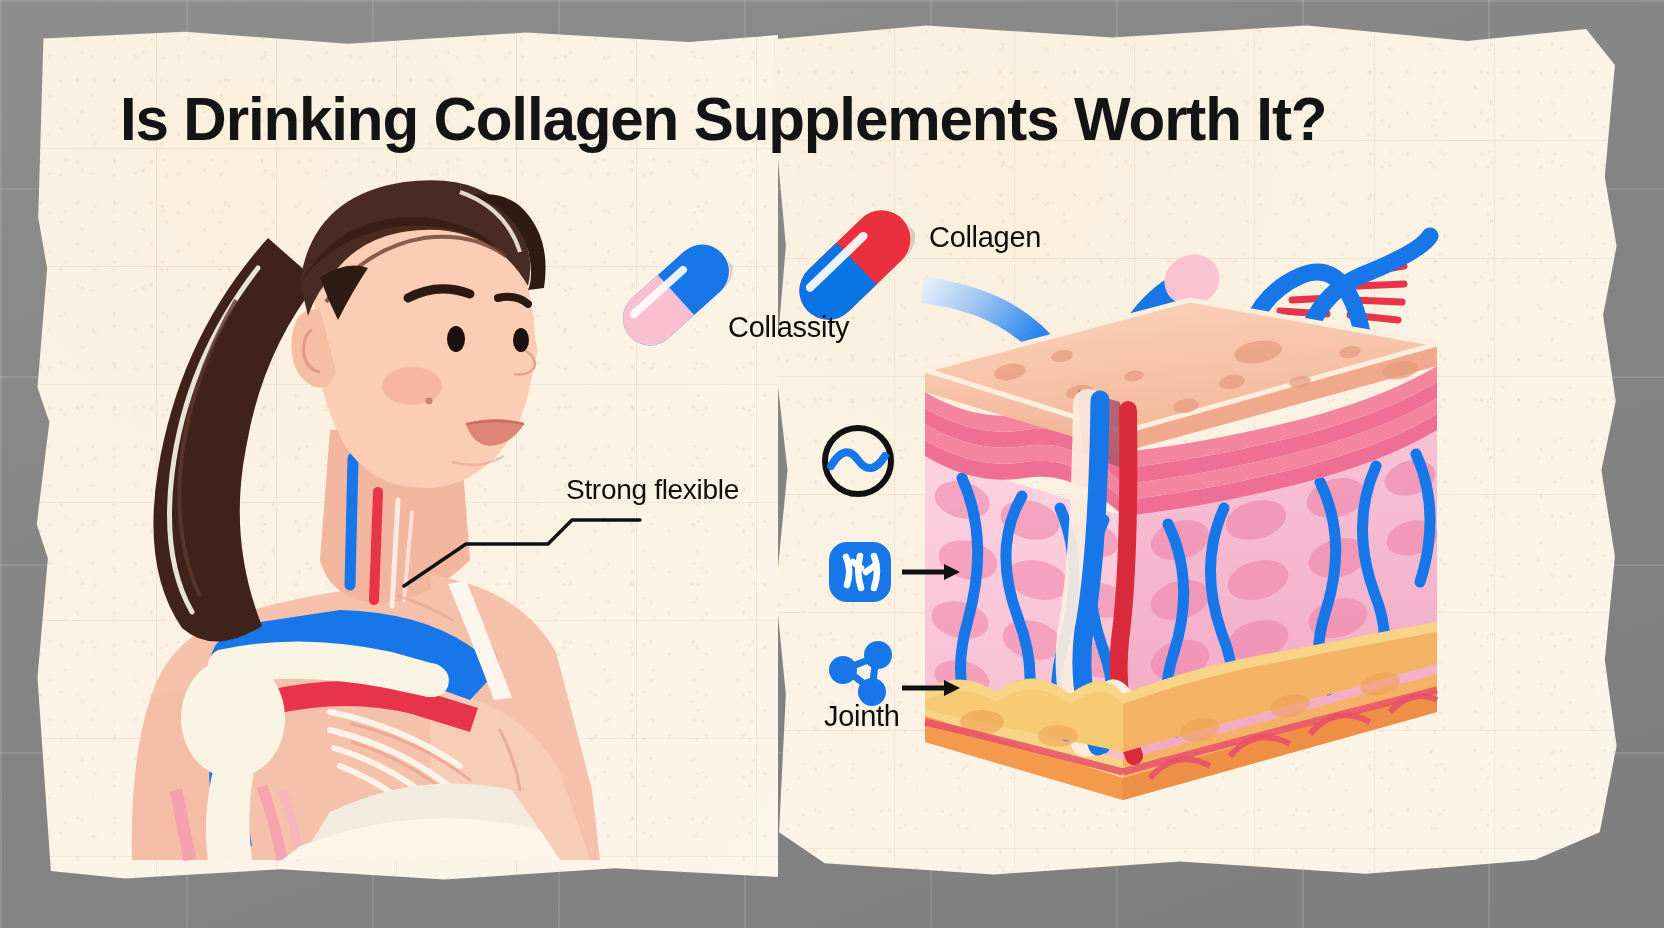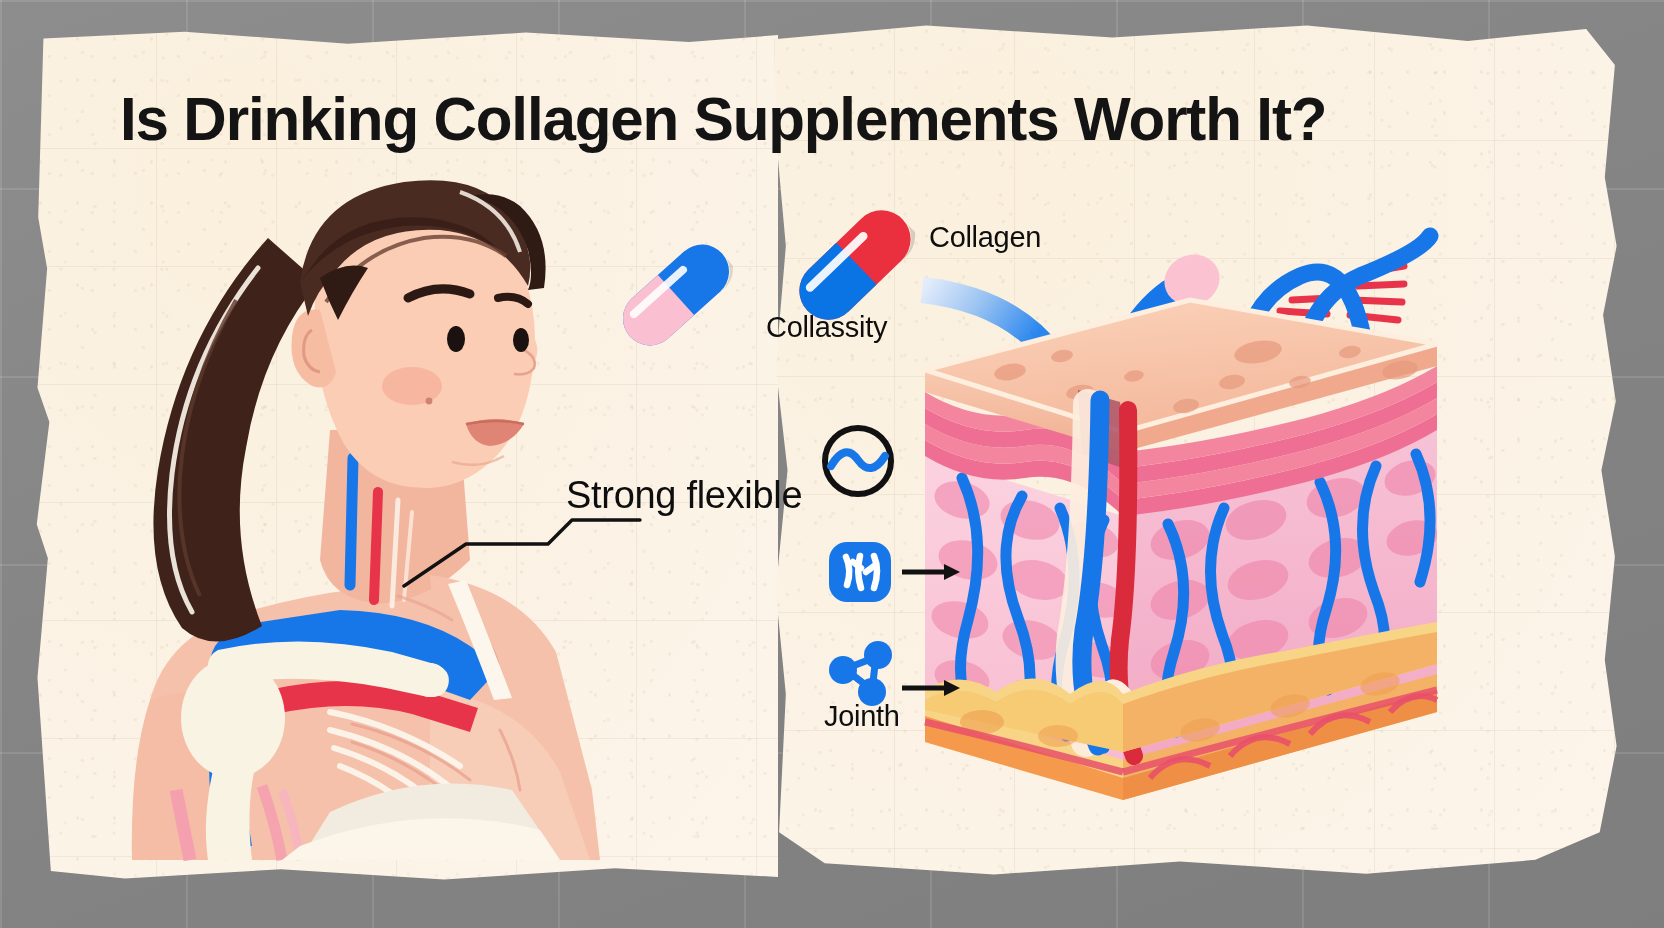--- a/index.html
+++ b/index.html
@@ -65,23 +65,23 @@
     color:#141414; white-space:nowrap;
     font-family:"Liberation Sans Narrow","Liberation Sans", sans-serif;
     transform:scaleX(.97); transform-origin:left center;
   }
 
   
   .lbl{
     position:absolute; font-weight:400; color:#0e0e0e; white-space:nowrap;
     font-size:27px; letter-spacing:-.3px;
   }
-  #label-collassity{ left:766px; top:311px; font-size:29px; }
+  #label-collassity{ left:728px; top:311px; font-size:29px; }
   #label-collagen  { left:929px; top:221px; font-size:29px; }
-  #label-strong    { left:566px; top:474px; font-size:38px;text-align:center; }
+  #label-strong    { left:566px; top:474px; font-size:28px;text-align:center; }
   #label-jointh    { left:824px; top:700px; font-size:29px;text-align:right; }
 
   svg{ position:absolute; overflow:visible; }
   .svg-layer{ position:absolute; left:0; top:0; width:1664px; height:928px; }
 </style>
 </head>
 <body>
 
 <div id="backdrop"></div>
 

